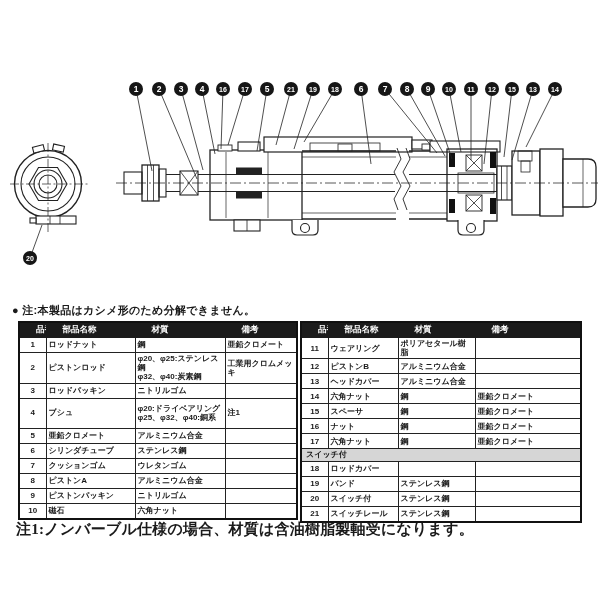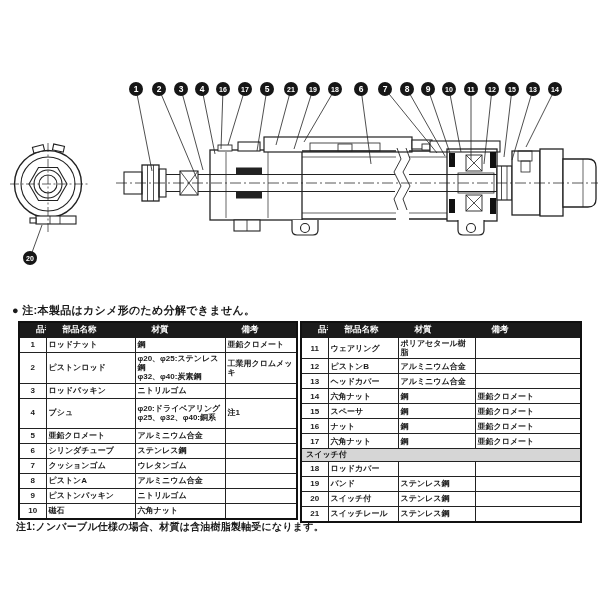--- a/index.html
+++ b/index.html
@@ -10,22 +10,22 @@
   }
   #diagram-svg{position:absolute;left:0;top:0;}
   .leader{stroke:#222;stroke-width:0.8;}
   .co{fill:#161616;}
   .cot{fill:#ffffff;font-weight:bold;text-anchor:middle;}
   #note-top{
     position:absolute;left:12px;top:303px;font-size:11px;font-weight:bold;
     white-space:nowrap;letter-spacing:0.3px;
   }
   #note-bottom{
-    position:absolute;left:16px;top:520px;font-size:10px;font-weight:bold;
-    white-space:nowrap;letter-spacing:0.2px;
+    position:absolute;left:16px;top:520px;font-size:15px;font-weight:bold;
+    white-space:nowrap;letter-spacing:0.2px;font-family:Liberation Serif, serif;
   }
   table.parts{
     position:absolute;top:321px;border-collapse:collapse;table-layout:fixed;
     border:2px solid #111;
   }
   #table-left{left:18px;width:278px;}
   #table-right{left:300px;width:280px;}
   .parts th{
     background:#1b1b1b;color:#fff;font-size:8.5px;font-weight:bold;
     text-align:left;padding:1px 16px;height:12px;border:1px solid #1b1b1b;

